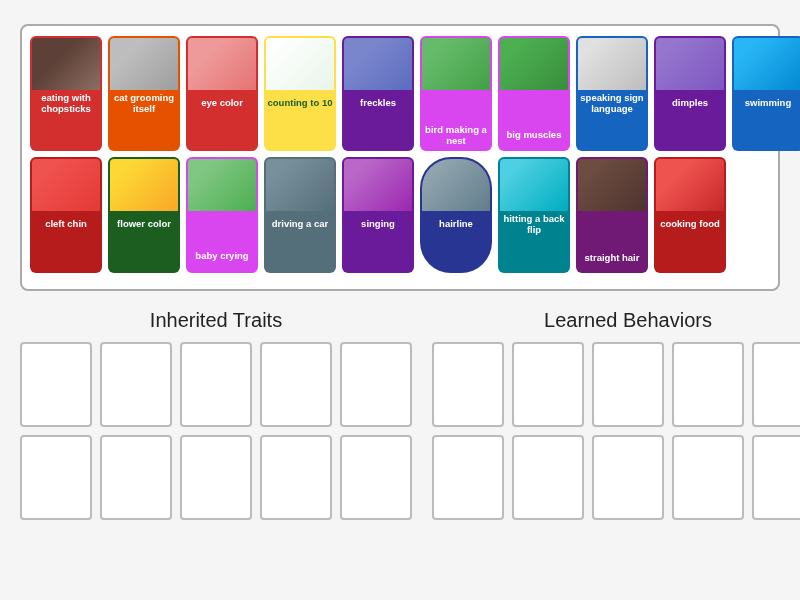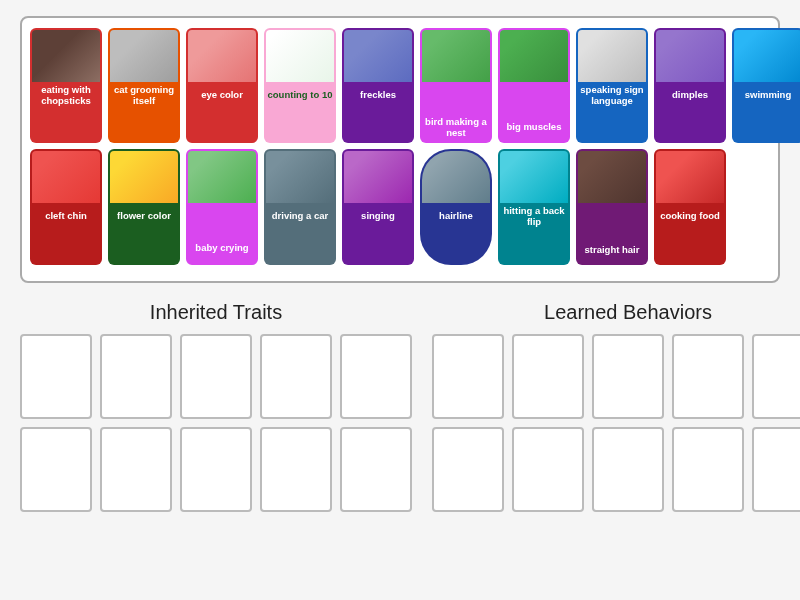--- a/index.html
+++ b/index.html
@@ -6,20 +6,21 @@
     body {
       background: #f5f5f5;
       font-family: Arial, sans-serif;
       width: 800px;
       height: 600px;
       overflow: hidden;
     }
 
     .main-container {
       padding: 16px 20px;
+      margin-top: 8px;
     }
 
     
     .cards-section {
       border: 2px solid #aaa;
       border-radius: 8px;
       background: #fff;
       padding: 10px 8px;
       margin-bottom: 18px;
     }
@@ -136,21 +137,21 @@
     .img-baby { background: linear-gradient(135deg, #81c784 20%, #4caf50 100%); }
     .img-driving { background: linear-gradient(135deg, #78909c 20%, #546e7a 100%); }
     .img-singing { background: linear-gradient(135deg, #ba68c8 20%, #9c27b0 100%); }
     .img-basketball { background: linear-gradient(135deg, #ff8a65 20%, #f4511e 100%); }
     .img-hairline { background: linear-gradient(135deg, #90a4ae 20%, #607d8b 100%); }
     .img-backflip { background: linear-gradient(135deg, #4dd0e1 20%, #00acc1 100%); }
     .img-straight { background: linear-gradient(135deg, #6d4c41 20%, #4e342e 100%); }
     .img-cooking { background: linear-gradient(135deg, #ef5350 30%, #c62828 100%); }
 
     
-    .card-white { background: #f9a8d4; }
+    .card-white { background: #fde047; }
     .card-white .card-label { color: #1b5e20; }
     .card-white .card-img { color: #1b5e20; }
   </style>
 </head>
 <body>
 
 <div class="main-container">
 
   <div class="cards-section">
     <div class="cards-row" id="row1">

